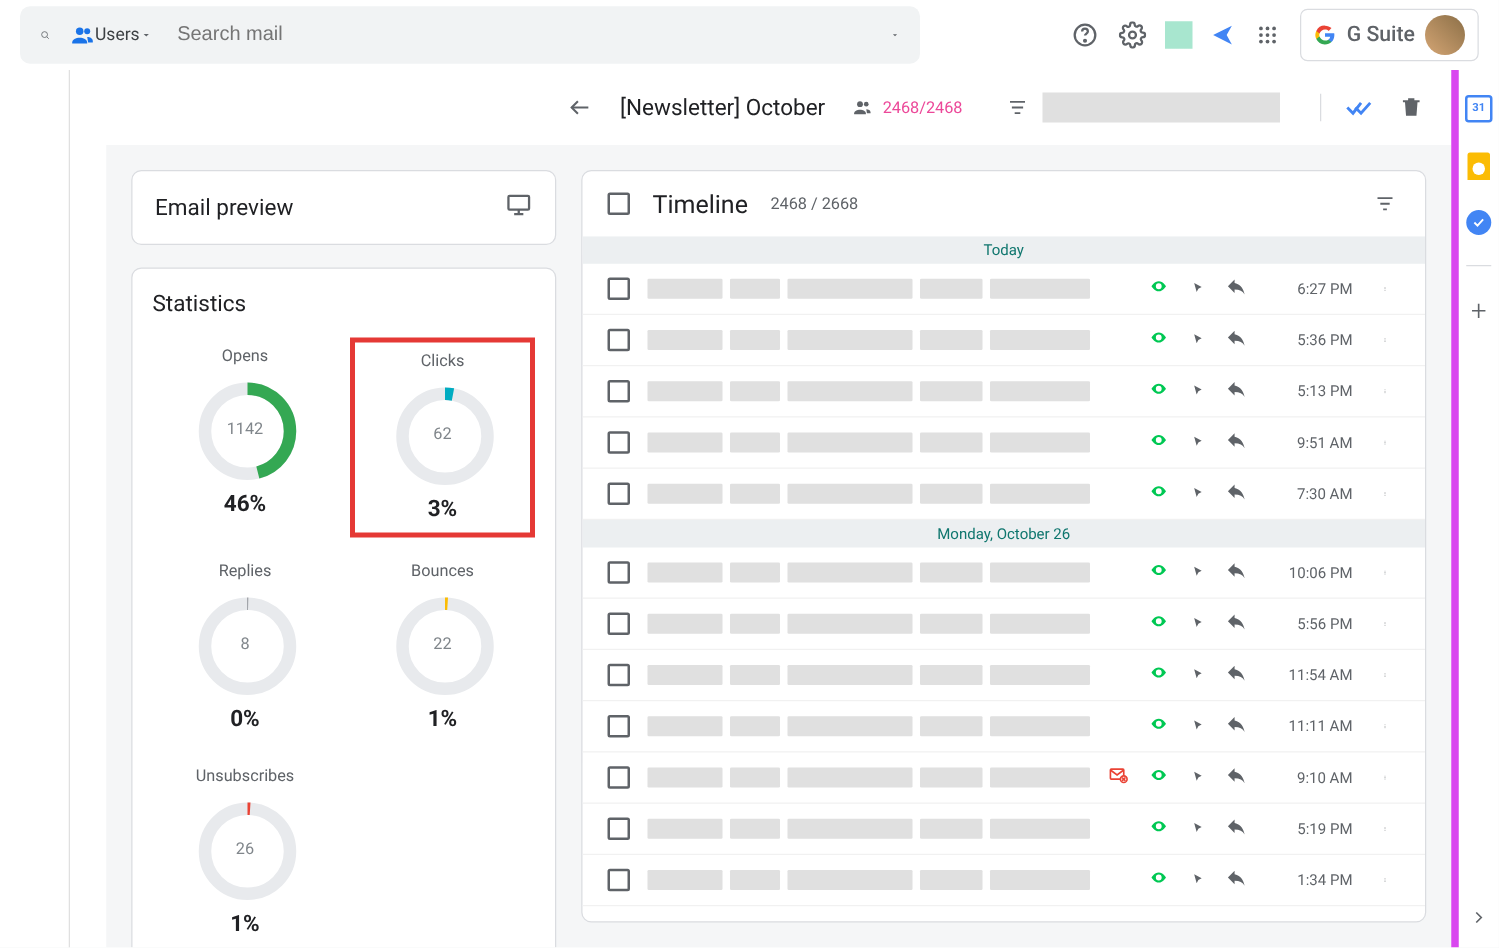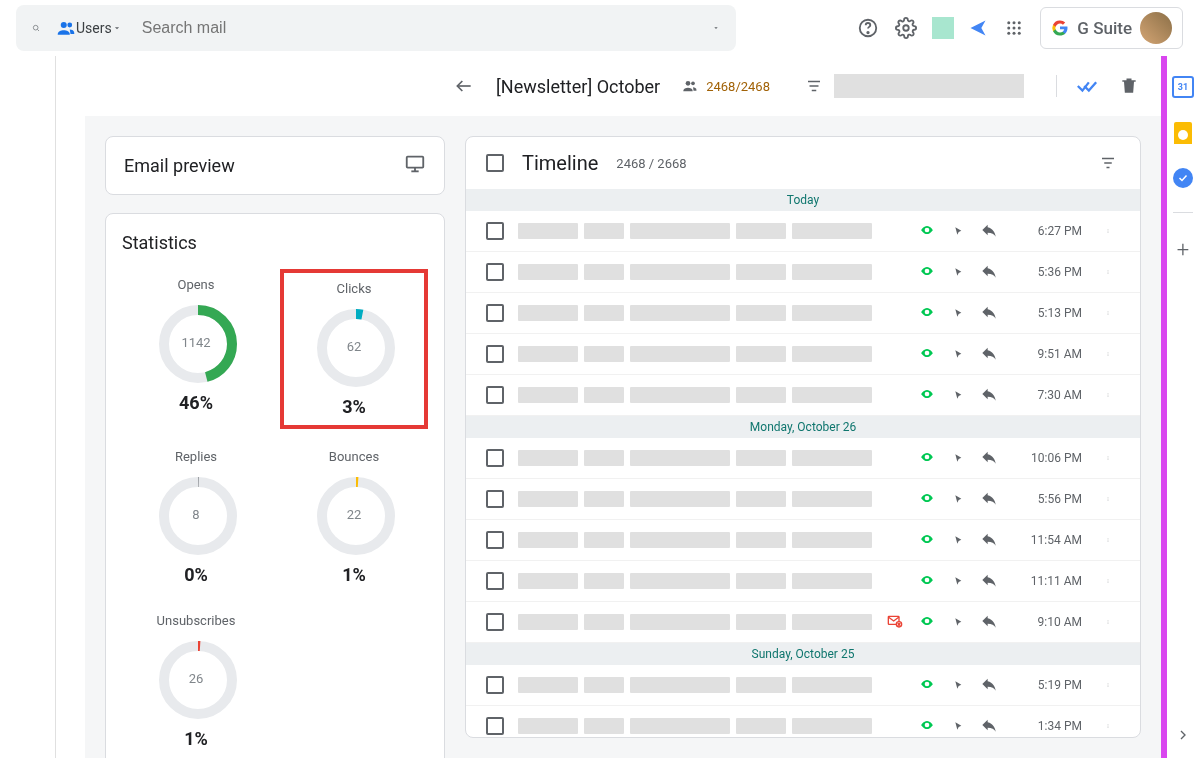--- a/index.html
+++ b/index.html
@@ -19,21 +19,21 @@
 .blue-arrow { width: 20px; height: 20px; color: #4285f4; }
 .gsuite-badge { display: flex; align-items: center; gap: 8px; border: 1px solid #dadce0; border-radius: 6px; padding: 4px 10px; font-size: 17px; color: #5f6368; }
 .gsuite-badge .g { font-weight: 500; }
 .avatar { width: 32px; height: 32px; border-radius: 50%; background: linear-gradient(45deg,#d4a574,#8b6f47); }
 .main-wrap { display: flex; height: calc(100vh - 56px); }
 .left-spacer { width: 56px; border-right: 1px solid #e0e0e0; }
 .content { flex: 1; display: flex; flex-direction: column; background: #fff; overflow: hidden; align-items: flex-end; }
 .content-header { display: flex; align-items: center; padding: 12px 20px; gap: 20px; height: 60px; }
 .back-btn { color: #5f6368; cursor: pointer; }
 .page-title { font-size: 18px; font-weight: 400; flex: 1; }
-.header-counts { display: flex; align-items: center; gap: 6px; color: #a16207; font-size: 13px; }
+.header-counts { display: flex; align-items: center; gap: 6px; color: #ec4899; font-size: 13px; }
 .sort-area { display: flex; align-items: center; gap: 8px; margin-left: 12px; }
 .sort-block { width: 190px; height: 24px; background: #e0e0e0; }
 .header-actions { display: flex; align-items: center; gap: 18px; color: #5f6368; margin-left: 12px; }
 .doublecheck { color: #4285f4; }
 .content-body { flex: 1; background: #f5f6f7; display: flex; gap: 20px; padding: 20px; overflow: hidden; }
 .left-col { width: 340px; display: flex; flex-direction: column; gap: 18px; }
 .right-col { flex: 1; }
 .card { background: #fff; border-radius: 8px; border: 1px solid #dadce0; }
 .email-preview-card { display: flex; align-items: center; justify-content: space-between; padding: 16px 18px; }
 .email-preview-title { font-size: 18px; font-weight: 400; }
@@ -592,21 +592,20 @@
                 </div>
       <div class="row-time">9:10 AM</div>
       <span class="more-dots icon-btn">
         <svg width="4" height="16" viewBox="0 0 24 24" fill="currentColor">
                     <circle cx="12" cy="5" r="2"></circle>
                     <circle cx="12" cy="12" r="2"></circle>
                     <circle cx="12" cy="19" r="2"></circle>
                   </svg>
       </span>
               </div>
-              <div class="date-divider">Sunday, October 25</div>
               <div class="row">
       <span class="checkbox"></span>
       <div class="row-content">
                   <span class="redact-chunk" style="width:60px"></span>
                   <span class="redact-chunk" style="width:40px"></span>
                   <span class="redact-chunk" style="width:100px"></span>
                   <span class="redact-chunk" style="width:50px"></span>
                   <span class="redact-chunk" style="width:80px"></span>
                 </div>
       <div class="row-icons">

